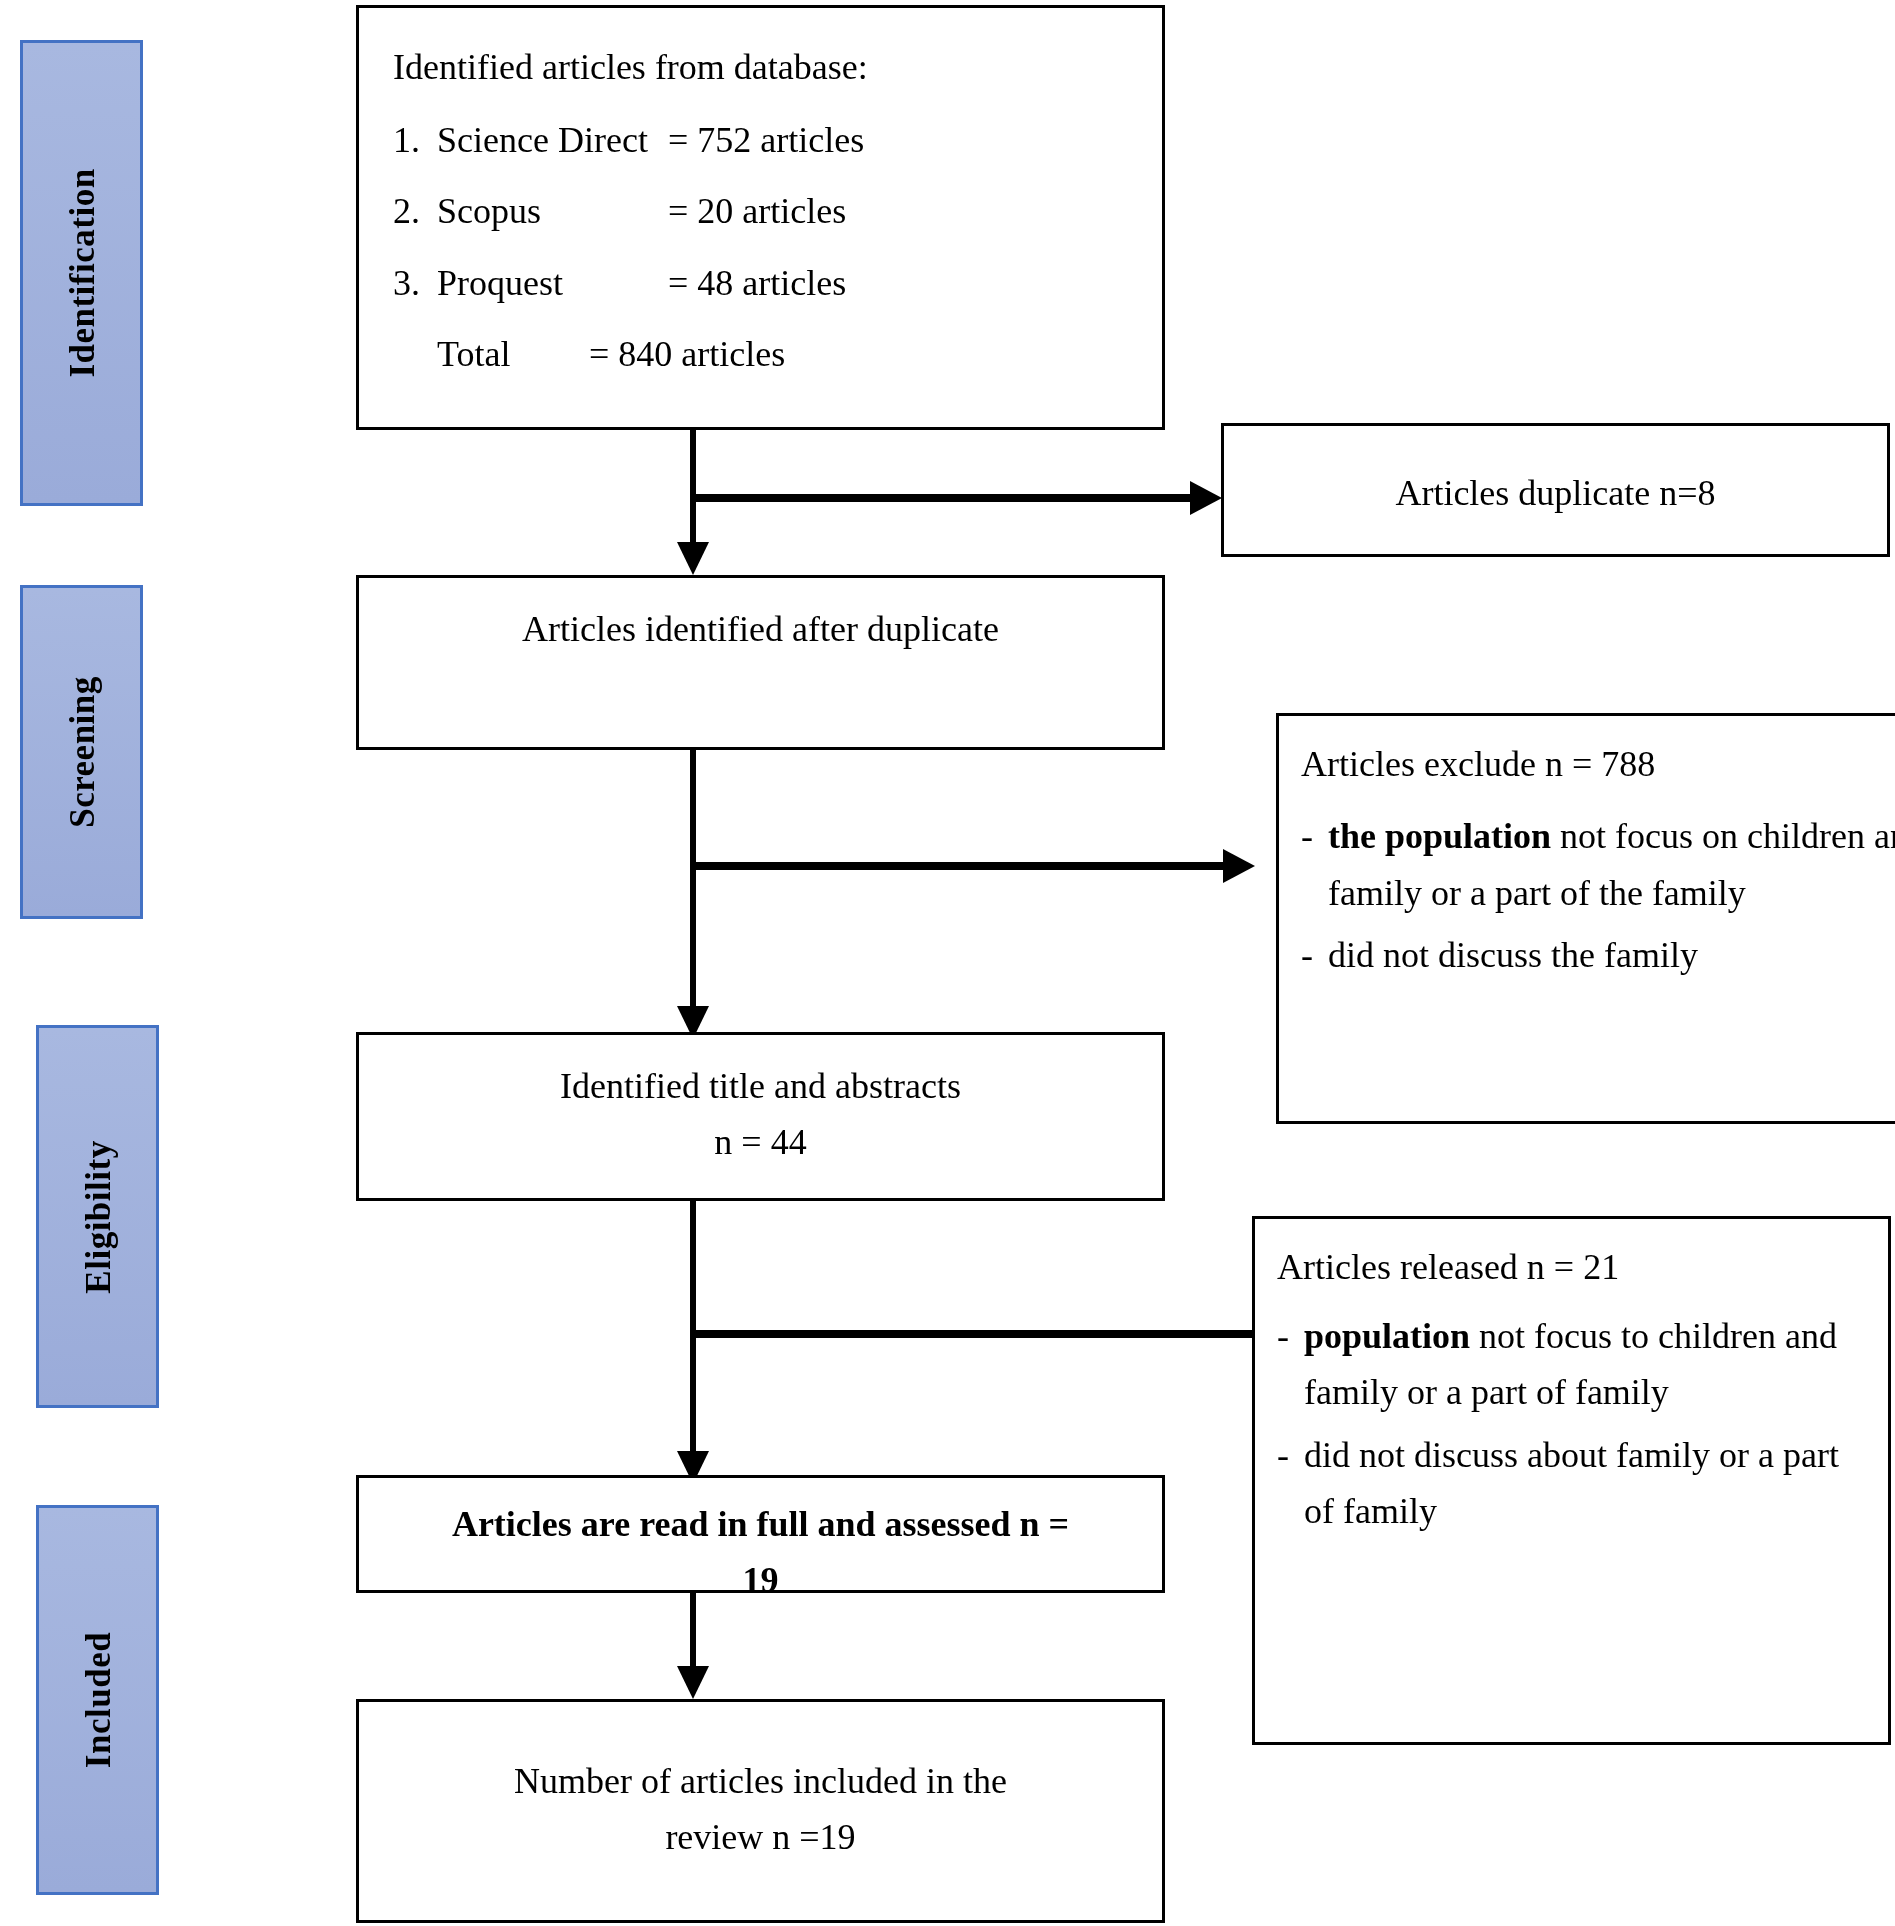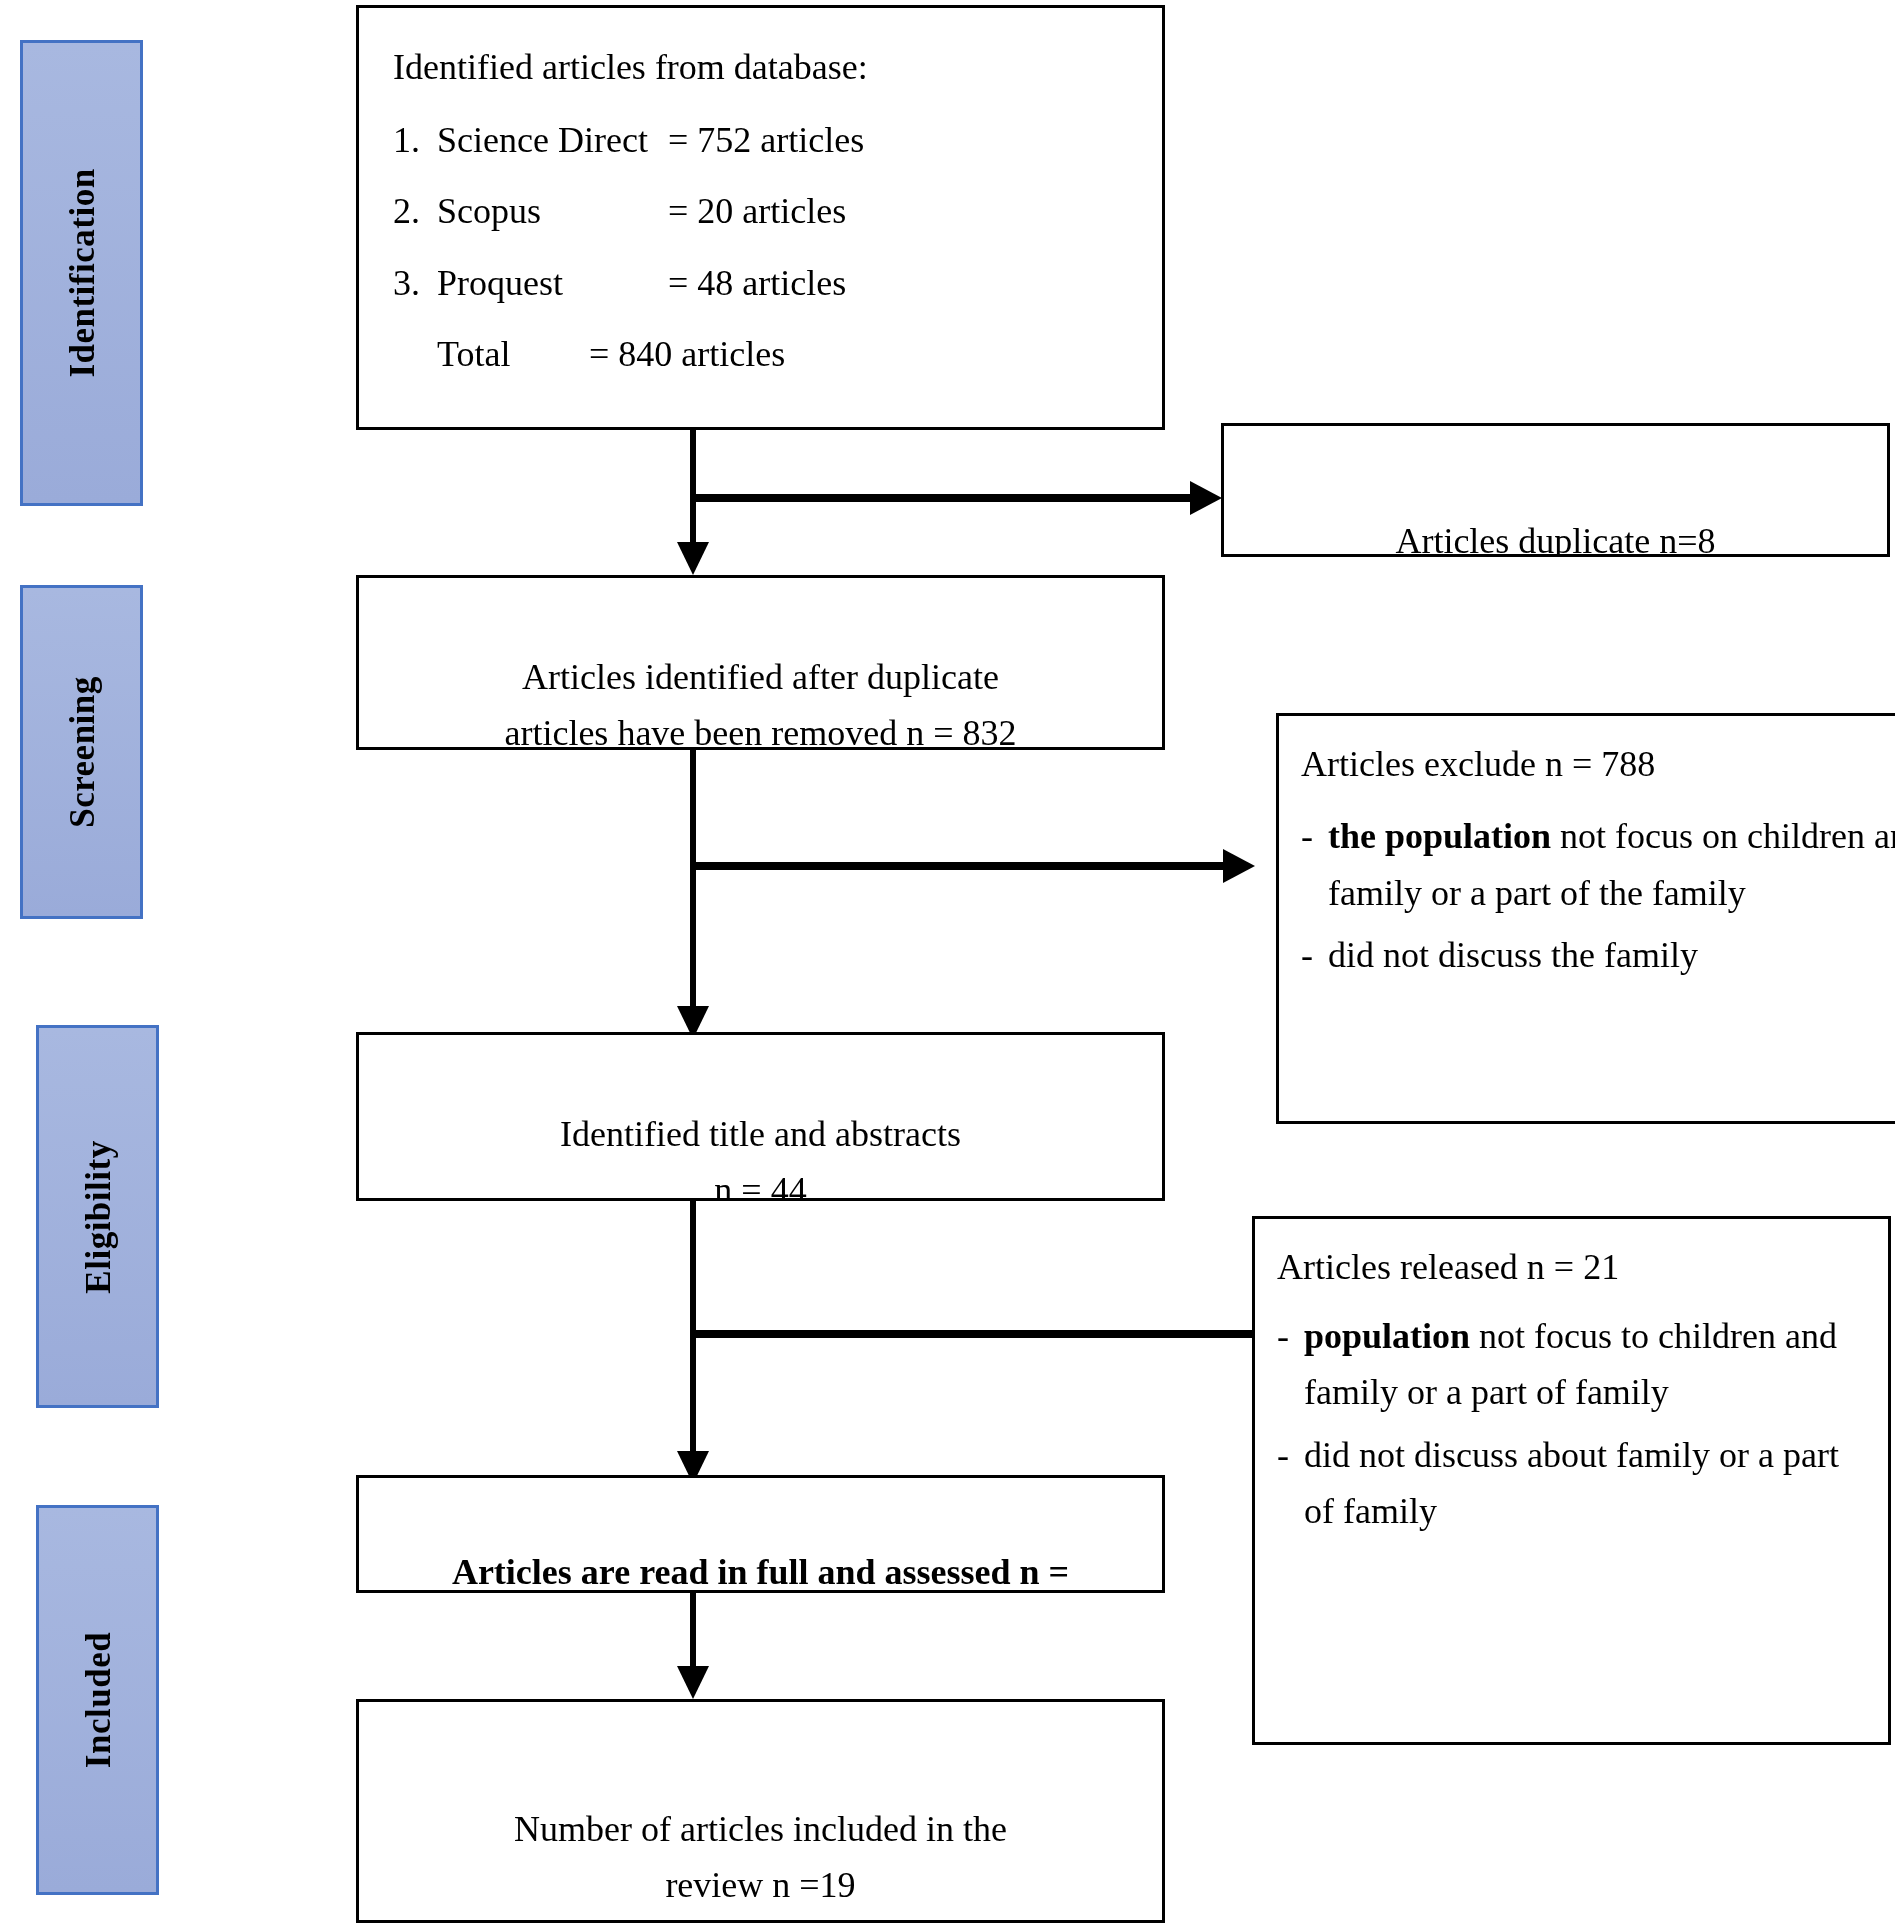--- a/index.html
+++ b/index.html
@@ -50,21 +50,21 @@
   }
   .flow-box .inner {
     position: absolute;
     left: 0; right: 0;
   }
   .box-text {
     font-size: 36px;
     line-height: 1.55;
     color: #000000;
   }
-  .center { text-align: center; margin-top: 48px; }
+  .center { text-align: center; }
   .bold { font-weight: bold; }
 
   
   .num-list {
     margin: 0;
     padding: 0;
     list-style: none;
   }
   .num-list li {
     display: flex;
@@ -177,21 +177,20 @@
   <div class="arrow-right" style="left:1190px; top:481px;"></div>
   <div class="arrow-down" style="left:677px; top:542px;"></div>
 
   <div class="flow-box" style="left:1221px; top:423px; width:669px; height:134px;">
     <div class="inner center box-text" style="top:40px;">Articles duplicate n=8</div>
   </div>
 
   <div class="flow-box" style="left:356px; top:575px; width:809px; height:175px;">
     <div class="inner center" style="top:24px;">
       <div class="box-text">Articles identified after duplicate</div>
-      <div class="box-text">articles have been removed n = 832</div>
     </div>
   </div>
 
   <div class="vline" style="left:690px; top:749px; height:277px;"></div>
   <div class="hline" style="left:690px; top:862px; width:536px;"></div>
   <div class="arrow-right" style="left:1223px; top:849px;"></div>
   <div class="arrow-down" style="left:677px; top:1006px;"></div>
 
   <div class="flow-box" style="left:1276px; top:713px; width:754px; height:411px;text-decoration:underline;">
     <div class="inner" style="top:21px; left:22px; right:18.5px;">

